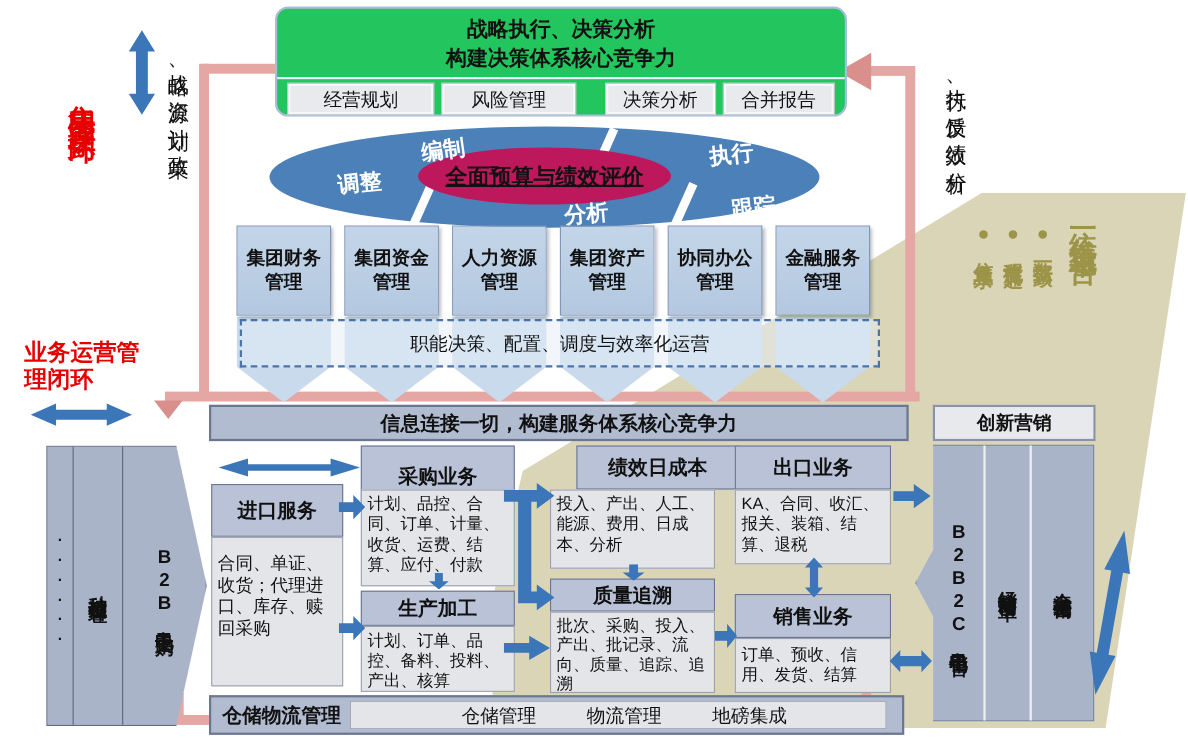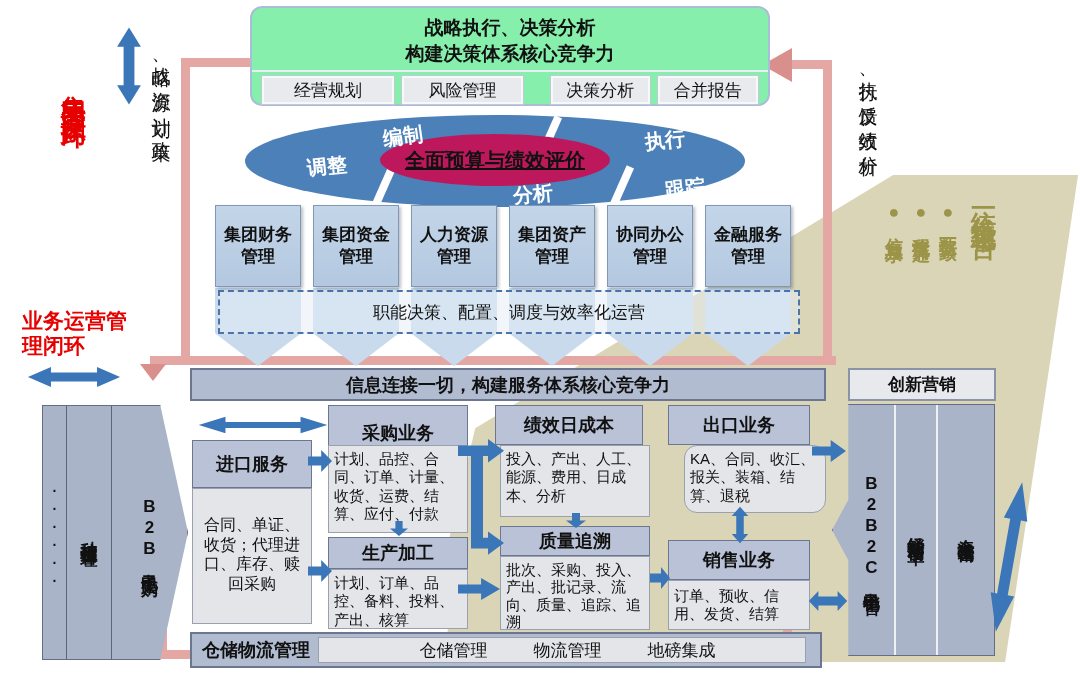--- a/index.html
+++ b/index.html
@@ -10,21 +10,21 @@
 
   
   .tan { left:440px; top:175px; width:640px; height:487px; background:#dbd5b8; z-index:1;
          clip-path:polygon(70.8% 0, 99.7% 0, 88.3% 100%, 1.2% 100%, 1.2% 76%, 5.5% 52%); }
 
   
   .pink { background:#e4a7a4; z-index:2; }
   .pink-tri { width:0; height:0; border-style:solid; z-index:2; }
 
   
-  .banner { left:250px; top:6px; width:520px; height:100px; background:#86efac;
+  .banner { left:250px; top:6px; width:520px; height:100px; background:#22c55e;
             border:2px solid #a9bdd8; border-radius:12px; z-index:5; text-align:center; }
   .banner-title { font-size:19px; font-weight:bold; line-height:1.35; padding-top:7px;
                   border-bottom:2px solid #e8eef6; padding-bottom:4px; }
   .banner-items { display:flex; justify-content:space-between; gap:8px; margin-top:4px; padding:0 10px; }
   .banner-item { background:#e9eaee; border:2px solid #f7f8fa; outline:1px solid #c2c8d4;
                  font-size:17px; line-height:26px; height:28px; }
 
   
   .ring { left:245px; top:115px; width:500px; height:92px; z-index:5; }
   .ring-ell { position:absolute; inset:0; background:#4c80b8; border-radius:50%; }
@@ -160,36 +160,36 @@
 </div>
 
 <div class="abs big-block" style="left:832px;top:404px;width:163px;height:252px;clip-path:polygon(10% 0,100% 0,100% 100%,10% 100%,10% 62%,0 50%,10% 38%);">
   <div style="width:16px;"></div>
   <div class="big-col" style="width:45px;">B2B2C电子销售</div>
   <div class="big-col div-w" style="width:42px;">经销商移动下单</div>
   <div class="big-col div-w" style="flex:1;">全渠道营销</div>
 </div>
 
 <div class="abs hd" style="left:192px;top:440px;width:120px;height:48px;">进口服务</div>
-<div class="abs bd" style="left:192px;top:488px;width:120px;height:136px;font-size:16px;padding-top:26px;text-align:center;">合同、单证、收货；代理进口、库存、赎回采购</div>
+<div class="abs bd" style="left:192px;top:488px;width:120px;height:136px;font-size:16px;padding-top:14px;">合同、单证、收货；代理进口、库存、赎回采购</div>
 
 <div class="abs hd" style="left:328px;top:405px;width:140px;height:56px;">采购业务</div>
 <div class="abs bd" style="left:328px;top:445px;width:140px;height:88px;">计划、品控、合同、订单、计量、收货、运费、结算、应付、付款</div>
 
 <div class="abs hd" style="left:328px;top:537px;width:140px;height:32px;">生产加工</div>
 <div class="abs bd" style="left:328px;top:569px;width:140px;height:60px;">计划、订单、品控、备料、投料、产出、核算</div>
 
-<div class="abs hd" style="left:495px;top:405px;width:148px;height:40px;">绩效日成本</div>
+<div class="abs hd" style="left:524px;top:405px;width:148px;height:40px;">绩效日成本</div>
 <div class="abs bd" style="left:500px;top:445px;width:150px;height:72px;">投入、产出、人工、能源、费用、日成本、分析</div>
 
 <div class="abs hd" style="left:500px;top:526px;width:150px;height:30px;">质量追溯</div>
 <div class="abs bd" style="left:500px;top:556px;width:150px;height:74px;line-height:1.15;">批次、采购、投入、产出、批记录、流向、质量、追踪、追溯</div>
 
 <div class="abs hd" style="left:668px;top:405px;width:142px;height:40px;">出口业务</div>
-<div class="abs bd" style="left:684px;top:445px;width:142px;height:68px;border-radius:13px;">KA、合同、收汇、报关、装箱、结算、退税</div>
+<div class="abs bd" style="left:668px;top:445px;width:142px;height:68px;">KA、合同、收汇、报关、装箱、结算、退税</div>
 
 <div class="abs hd" style="left:668px;top:540px;width:142px;height:40px;">销售业务</div>
 <div class="abs bd" style="left:668px;top:580px;width:142px;height:50px;padding-top:6px;">订单、预收、信用、发货、结算</div>
 
 <div class="abs wh-bar">
   <div class="wh-label">仓储物流管理</div>
   <div class="wh-inner">
     <span>仓储管理</span>
     <span>物流管理</span>
     <span>地磅集成</span>

